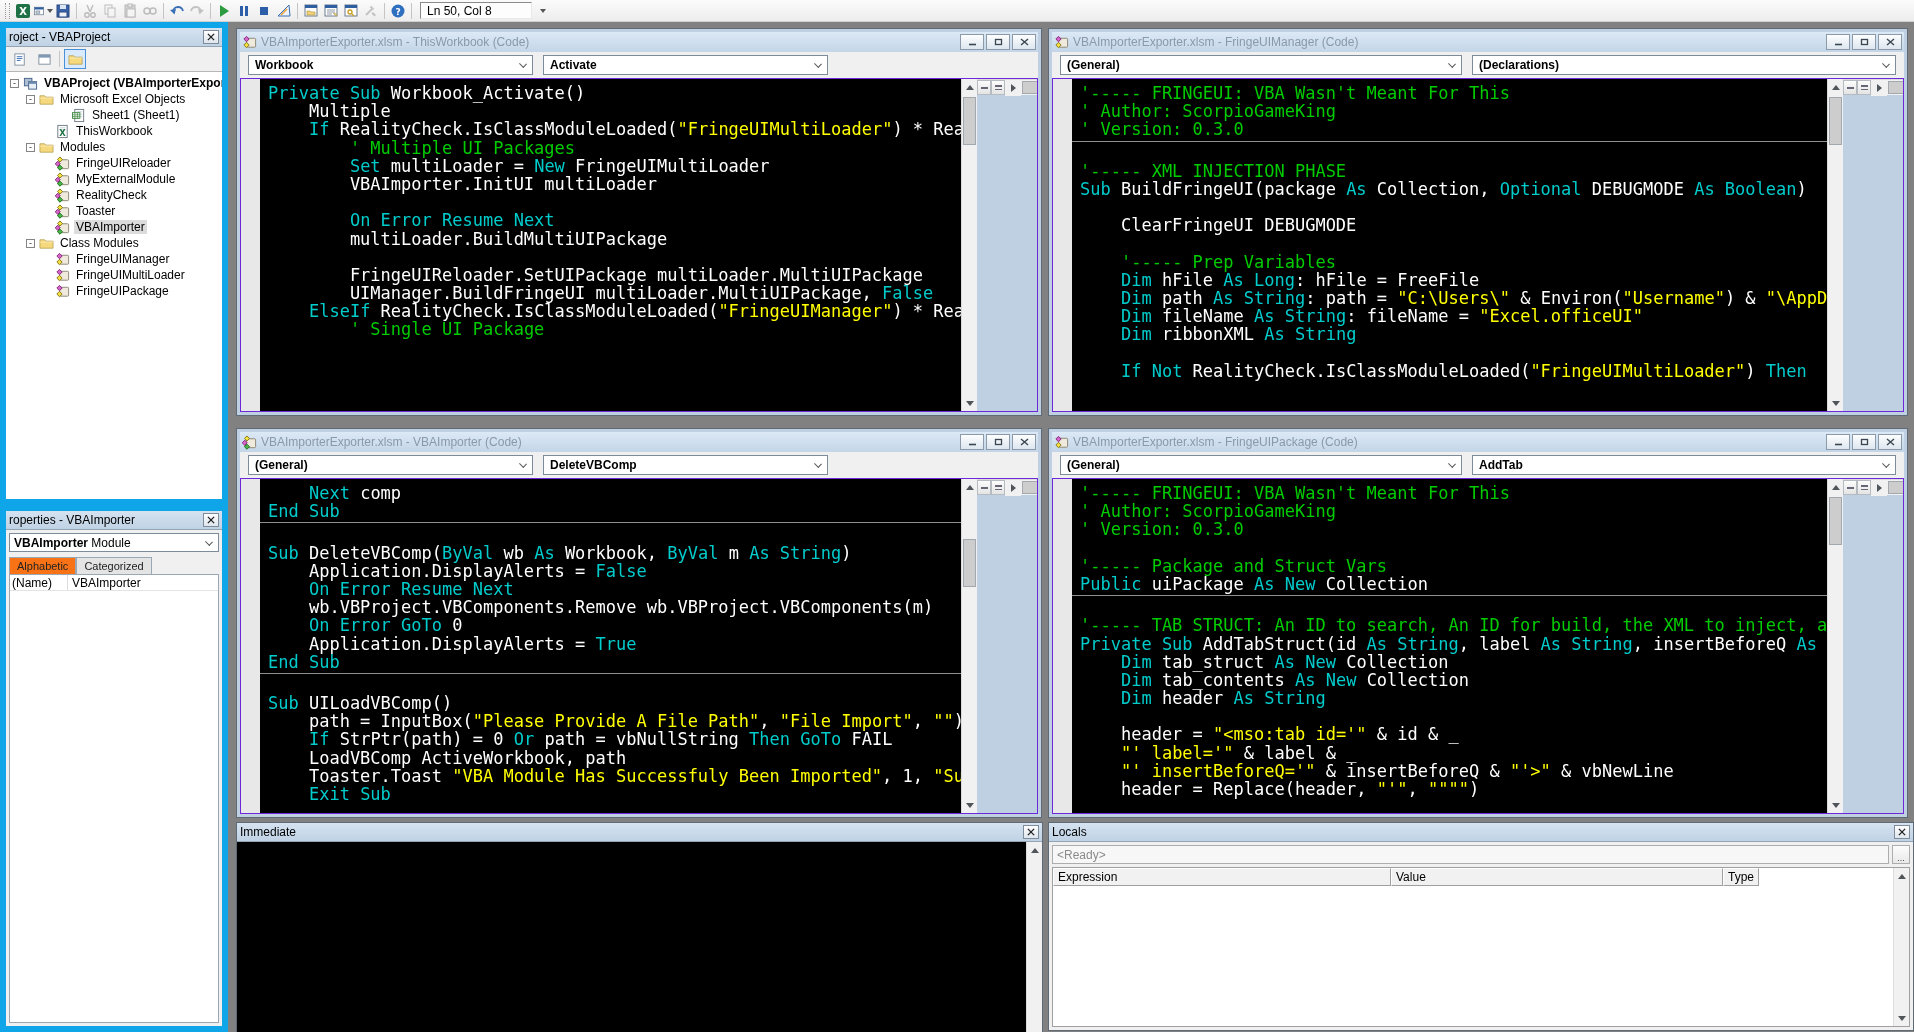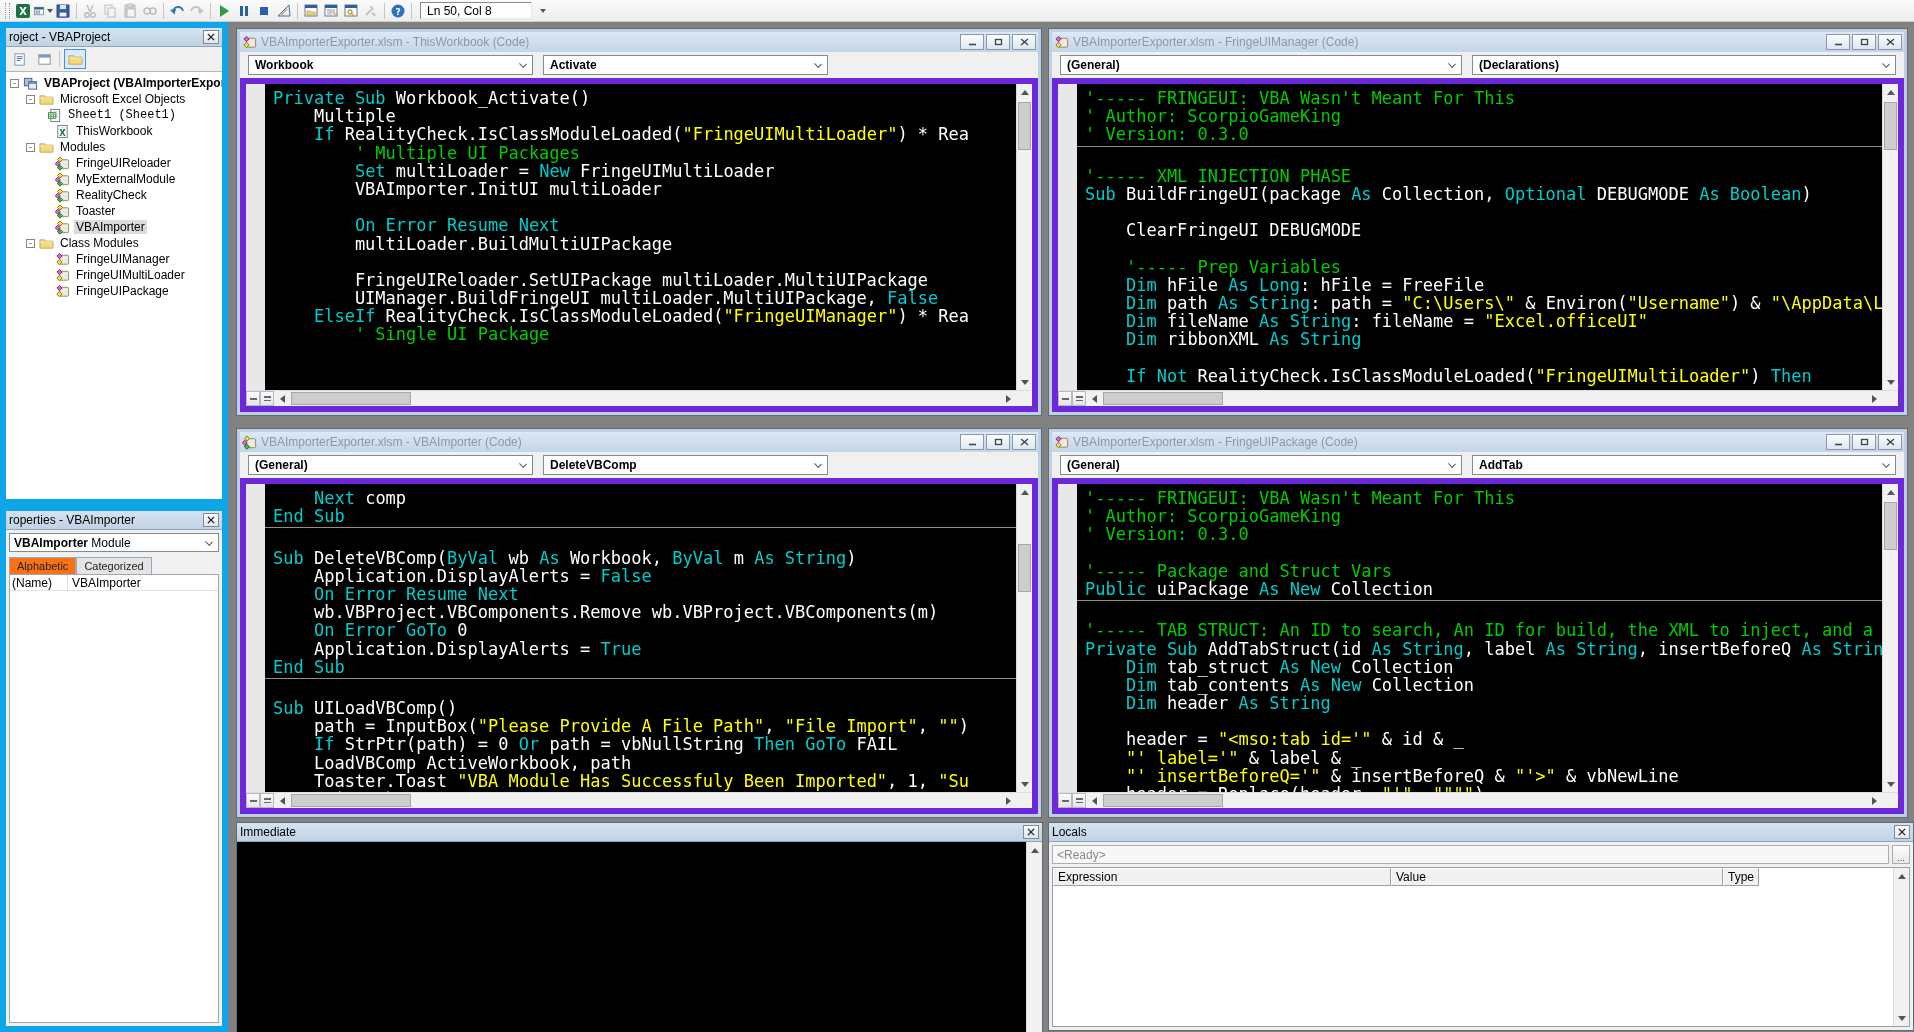--- a/index.html
+++ b/index.html
@@ -69,21 +69,21 @@
   .cwin-btns{display:flex;gap:2px;flex:none}
   .cbtn{width:24px;height:16px;background:linear-gradient(#fdfefe,#dde6ef);border:1px solid #8b99a9;
     display:flex;align-items:center;justify-content:center}
   .cbtn svg{width:9px;height:8px}
   .cwin-combos{height:26px;flex:none;background:#f0f0f0;display:flex;align-items:center;padding:0 8px;gap:10px}
   .combo{height:20px;background:#fff;border:1px solid #7e8c9a;position:relative;
     display:flex;align-items:center;padding:0 20px 0 6px;font-weight:bold;font-size:12px;white-space:nowrap;overflow:hidden}
   .half .combo{width:285px;flex:none}
   .full .combo-left{width:402px;flex:none}
   .full .combo-right{flex:1}
-  .code-wrap{flex:1;display:flex;flex-direction:column;border:6px solid #6d28d9;overflow:hidden}
+  .code-wrap{flex:1;display:flex;border:1px solid #6d28d9;overflow:hidden}
   .code-main{flex:1;display:flex;overflow:hidden}
   .code-margin{width:19px;flex:none;background:#e8e8e8}
   .code-view{flex:1;background:var(--cbg,#000);overflow:hidden;padding:5px 0 0 8px}
   .code-line{height:18.2px;line-height:18.2px;white-space:pre;
     font-family:"DejaVu Sans Mono","Liberation Mono",monospace;font-size:17px}
   .tk{color:var(--kw,#00cccc)}.ts{color:var(--str,#ffff00)}.tc{color:var(--com,#00cc00)}.tw{color:var(--txt,#fff)}
   .code-sep{height:5px;position:relative;margin-left:-8px;width:calc(100% + 8px)}
   .code-sep::after{content:"";position:absolute;left:0;right:0;top:2px;border-top:1px solid #8f8f8f}
   
   .vscroll{width:16px;flex:none;background:#f1f1f1;border-left:1px solid #dcdcdc;position:relative}
@@ -302,21 +302,21 @@
         <span class="tree-label" style="font-weight: bold;">VBAProject (VBAImporterExporter.xlsm)</span>
       </div>
       <div class="tree-row" style="padding-left: 20px;">
         <span class="expander">-</span>
         <span class="tree-ico"><svg viewBox="0 0 16 16">
             <path d="M1 4h5l1.5 1.5H15V13H1z" fill="#f6d97c" stroke="#b09b4c" stroke-width=".8"></path>
             <path d="M1 6.5h14" stroke="#fbeab0"></path>
           </svg></span>
         <span class="tree-label">Microsoft Excel Objects</span>
       </div>
-      <div class="tree-row" style="padding-left: 28px; font-family: Liberation Mono, monospace;">
+      <div class="tree-row" style="padding-left: 52px;">
         <span style="width: 13px; flex: 0 0 auto;"></span>
         <span class="tree-ico"><svg viewBox="0 0 16 16">
             <rect x="4" y="1.5" width="9.5" height="13" fill="#fff" stroke="#707a84"></rect>
             <path d="M6 4h6M6 6.5h6M6 9h6" stroke="#c8d2dc"></path>
             <rect x="1.5" y="5" width="8" height="6" fill="#eef4ee" stroke="#2e7d32" stroke-width=".9"></rect>
             <path d="M1.5 7.2h8M1.5 9.1h8M4.2 5v6M6.9 5v6" stroke="#2e7d32" stroke-width=".6"></path>
           </svg></span>
         <span class="tree-label">Sheet1 (Sheet1)</span>
       </div>
       <div class="tree-row" style="padding-left: 36px;">

